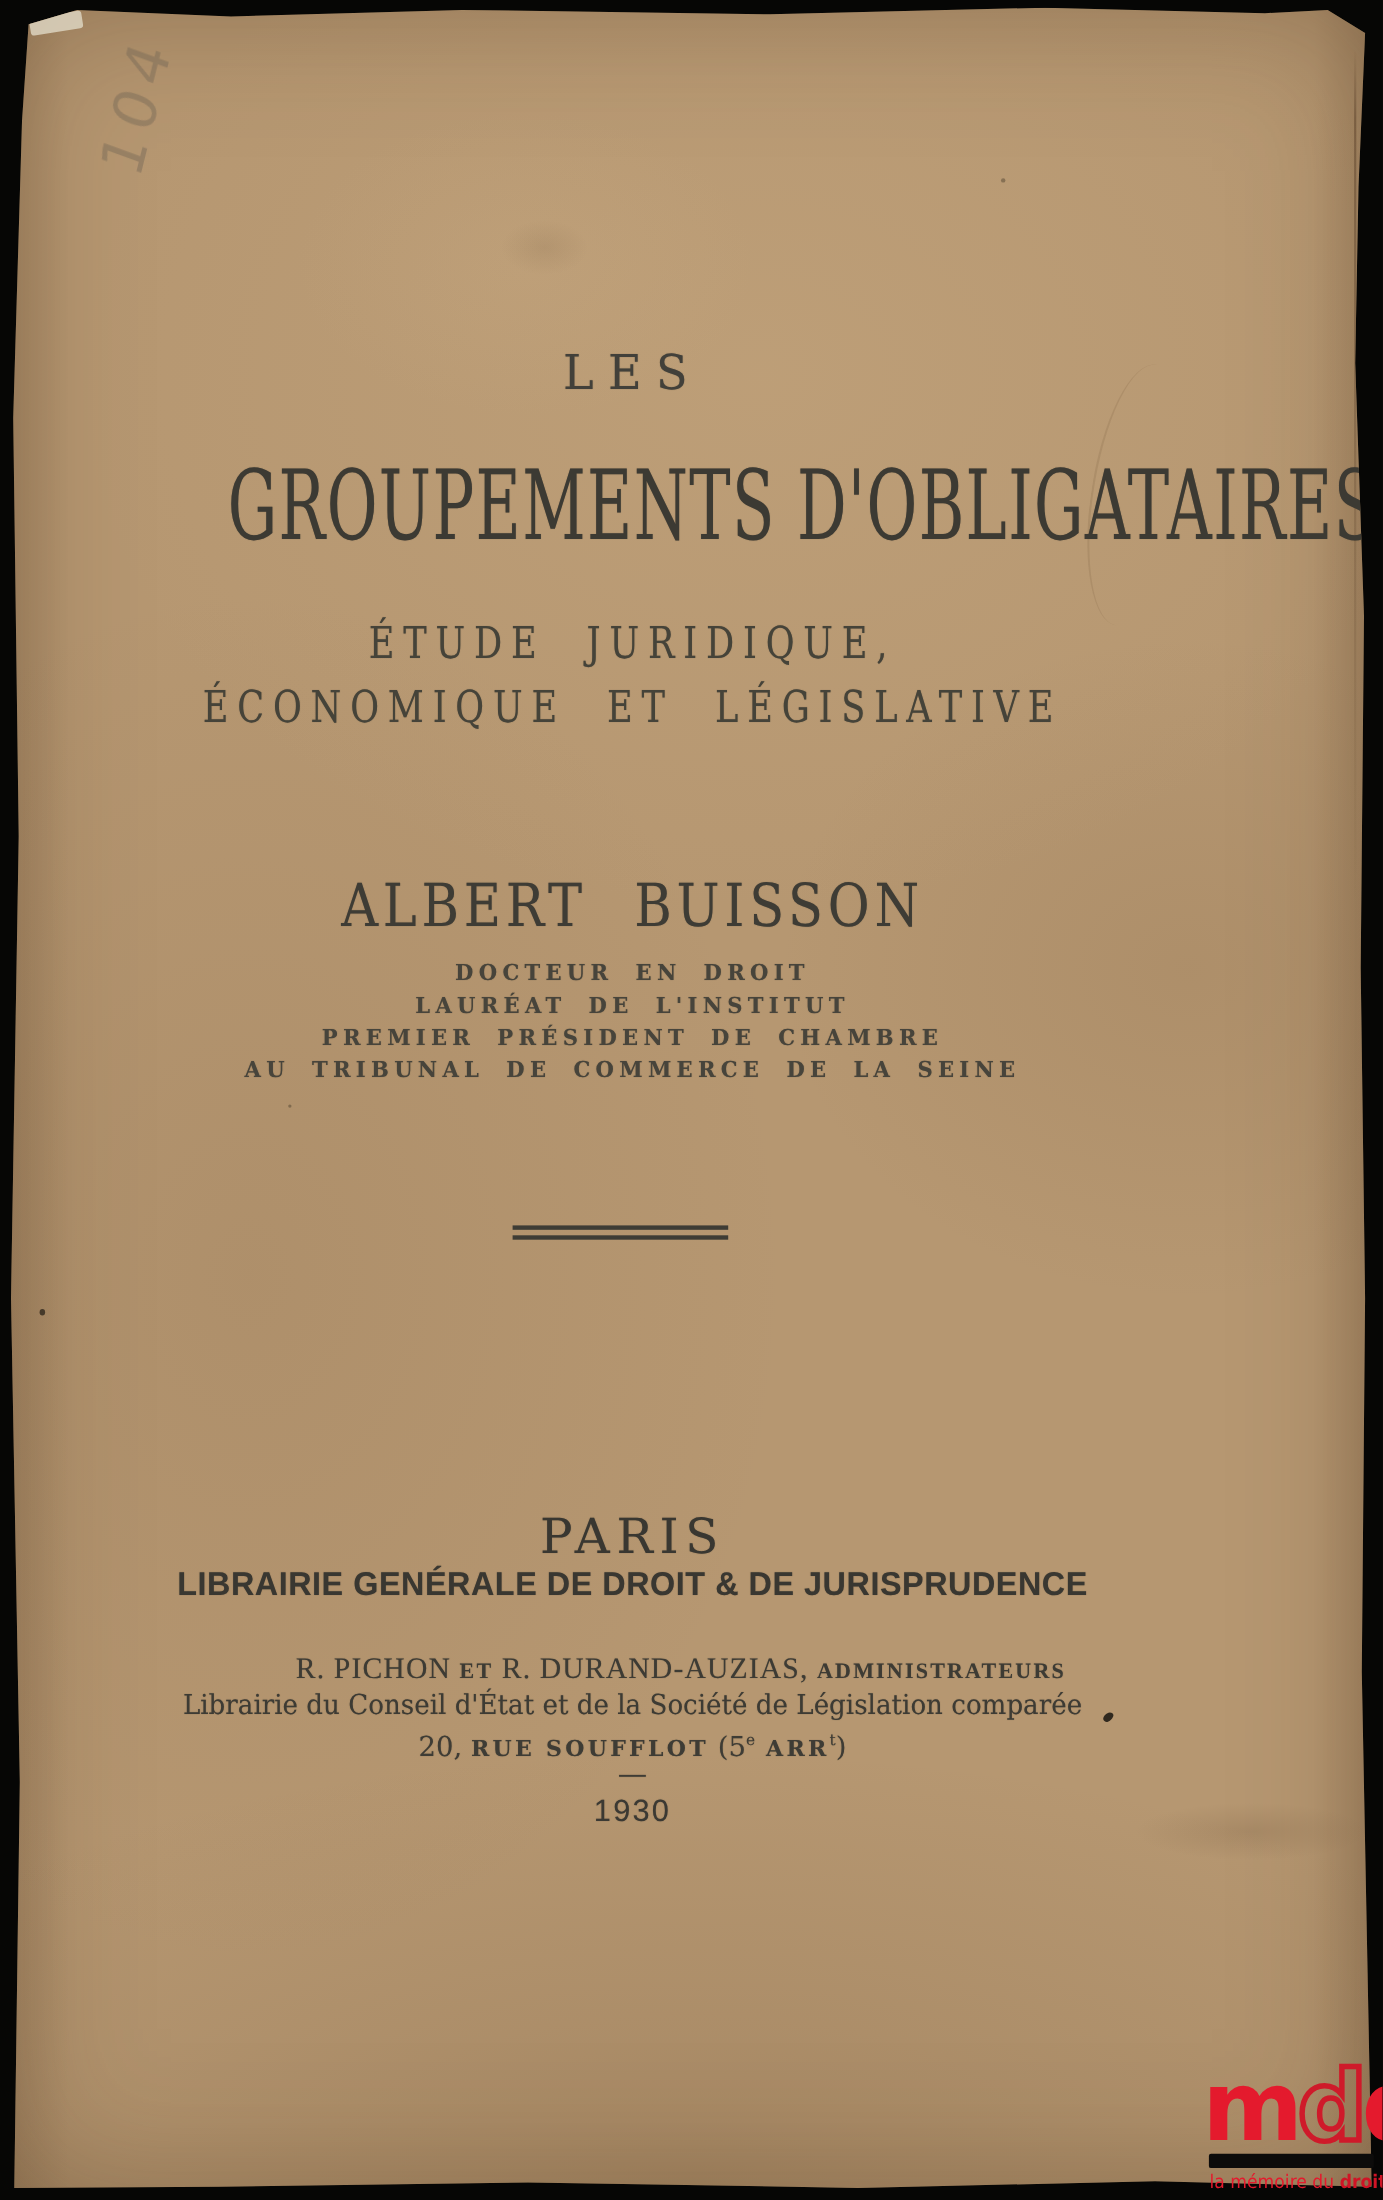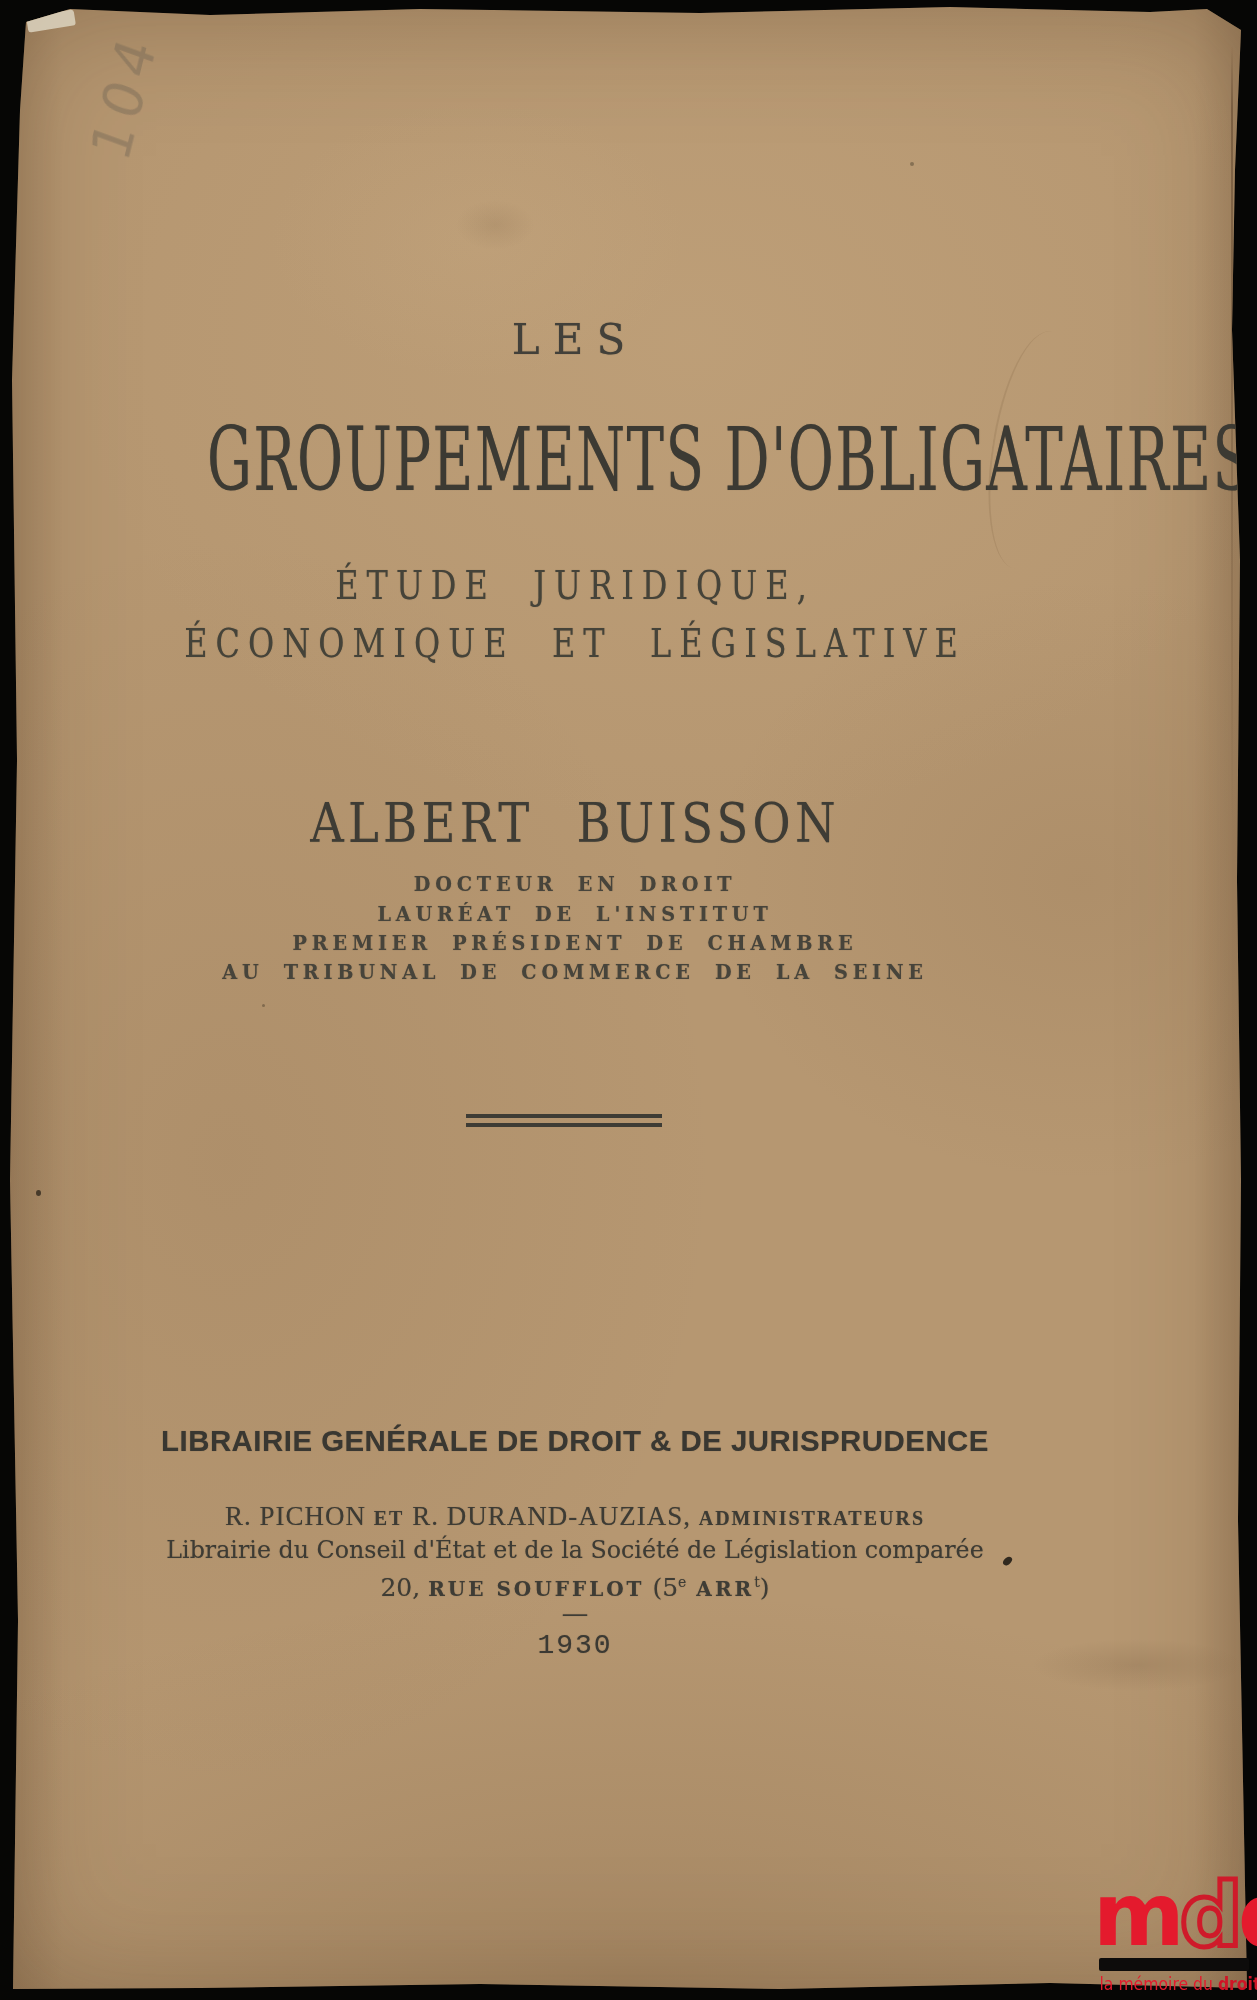--- a/index.html
+++ b/index.html
@@ -64,29 +64,29 @@
   .t-cred{font-family:"DejaVu Serif",serif;font-size:20px;font-weight:bold;letter-spacing:5px;word-spacing:9px;
     color:#47443b;transform:scaleX(.96);transform-origin:50% 0;}
   .t-cred1{top:830px;} .t-cred2{top:860px;} .t-cred3{top:889px;} .t-cred4{top:918px;}
   .rule{position:absolute;left:466px;top:1072px;width:196px;height:5px;
     border-top:4px solid #3e3c35;border-bottom:4px solid #3e3c35;}
   .t-city{top:1330px;font-family:"DejaVu Serif",serif;font-size:44px;letter-spacing:6px;color:#393731;}
   .t-pub{top:1382px;font-family:"Liberation Sans",sans-serif;font-weight:bold;font-size:30px;
     letter-spacing:.5px;color:#393731;transform:scaleX(.98);transform-origin:50% 0;}
   .t-former{top:1422px;font-family:"Liberation Serif",serif;font-style:italic;font-size:26px;
     letter-spacing:.5px;color:#3f3d36;}
-  .t-admin{top:1459px;font-family:"Liberation Serif",serif;font-size:27px;letter-spacing:1px;color:#3d3b34;}
+  .t-admin{top:1459px;font-family:"Liberation Serif",serif;font-size:27px;letter-spacing:1px;color:#3d3b34;padding-left:44px;}
   .t-admin .sc{font-size:20px;letter-spacing:2px;font-weight:bold;}
   .t-conseil{top:1493px;font-family:"DejaVu Serif",serif;font-size:25px;color:#3d3b34;
     transform:scaleX(.95);transform-origin:50% 0;}
   .t-addr{top:1531px;font-family:"DejaVu Serif",serif;font-size:25px;color:#3e3c35;}
   .t-addr .sc{font-size:20px;letter-spacing:3px;font-weight:bold;text-align:right;}
   sup{font-size:14px;vertical-align:super;line-height:0;}
   .t-dash{top:1558px;font-size:24px;font-weight:bold;color:#3e3c35;}
-  .t-year{top:1588px;font-family:Liberation Mono, monospace;font-size:28px;letter-spacing:2px;color:#3b3933;}
+  .t-year{top:1588px;font-family:Liberation Sans, sans-serif;font-size:28px;letter-spacing:2px;color:#3b3933;}
 
   
   .mdd{position:absolute;left:1093px;top:1874px;width:162px;text-align:center;}
   .mdd-logo{font-family:"DejaVu Sans",sans-serif;font-weight:bold;font-size:88px;line-height:82px;
     letter-spacing:-5px;color:#e41a2d;}
   .mdd-logo .outline{color:transparent;-webkit-text-stroke:5px #cf1a2a;}
   .mdd-bar{width:150px;height:13px;background:#0d0c0b;margin:2px auto 4px auto;border-radius:2px;}
   .mdd-tag{font-family:"DejaVu Sans",sans-serif;font-size:17px;line-height:18px;color:#e41a2d;
     white-space:nowrap;transform:scaleX(.92);transform-origin:50% 0;}
   .mdd-tag .bold{font-weight:bold;color:#d01426;}
@@ -115,20 +115,21 @@
       <div class="line t-sub t-sub1">ÉTUDE JURIDIQUE,</div>
       <div class="line t-sub t-sub2">ÉCONOMIQUE ET LÉGISLATIVE</div>
       <div class="line t-author">ALBERT BUISSON</div>
       <div class="line t-cred t-cred1">DOCTEUR EN DROIT</div>
       <div class="line t-cred t-cred2">LAURÉAT DE L'INSTITUT</div>
       <div class="line t-cred t-cred3">PREMIER PRÉSIDENT DE CHAMBRE</div>
       <div class="line t-cred t-cred4">AU TRIBUNAL DE COMMERCE DE LA SEINE</div>
 
       <div class="rule"></div>
 
+      <div class="line t-city">PARIS</div>
       <div class="line t-pub">LIBRAIRIE GENÉRALE DE DROIT &amp; DE JURISPRUDENCE</div>
       <div class="line t-admin"><span>R. PICHON </span><span class="sc">ET</span><span> R. DURAND-AUZIAS, </span><span class="sc">ADMINISTRATEURS</span></div>
       <div class="line t-conseil">Librairie du Conseil d'État et de la Société de Législation comparée</div>
       <div class="line t-addr"><span>20, </span><span class="sc">RUE SOUFFLOT</span><span> (5</span><sup>e</sup><span class="sc"> ARR</span><sup>t</sup><span>)</span></div>
       <div class="line t-dash">—</div>
       <div class="line t-year">1930</div>
     </div>
   </div>
 
   <div class="mdd">

